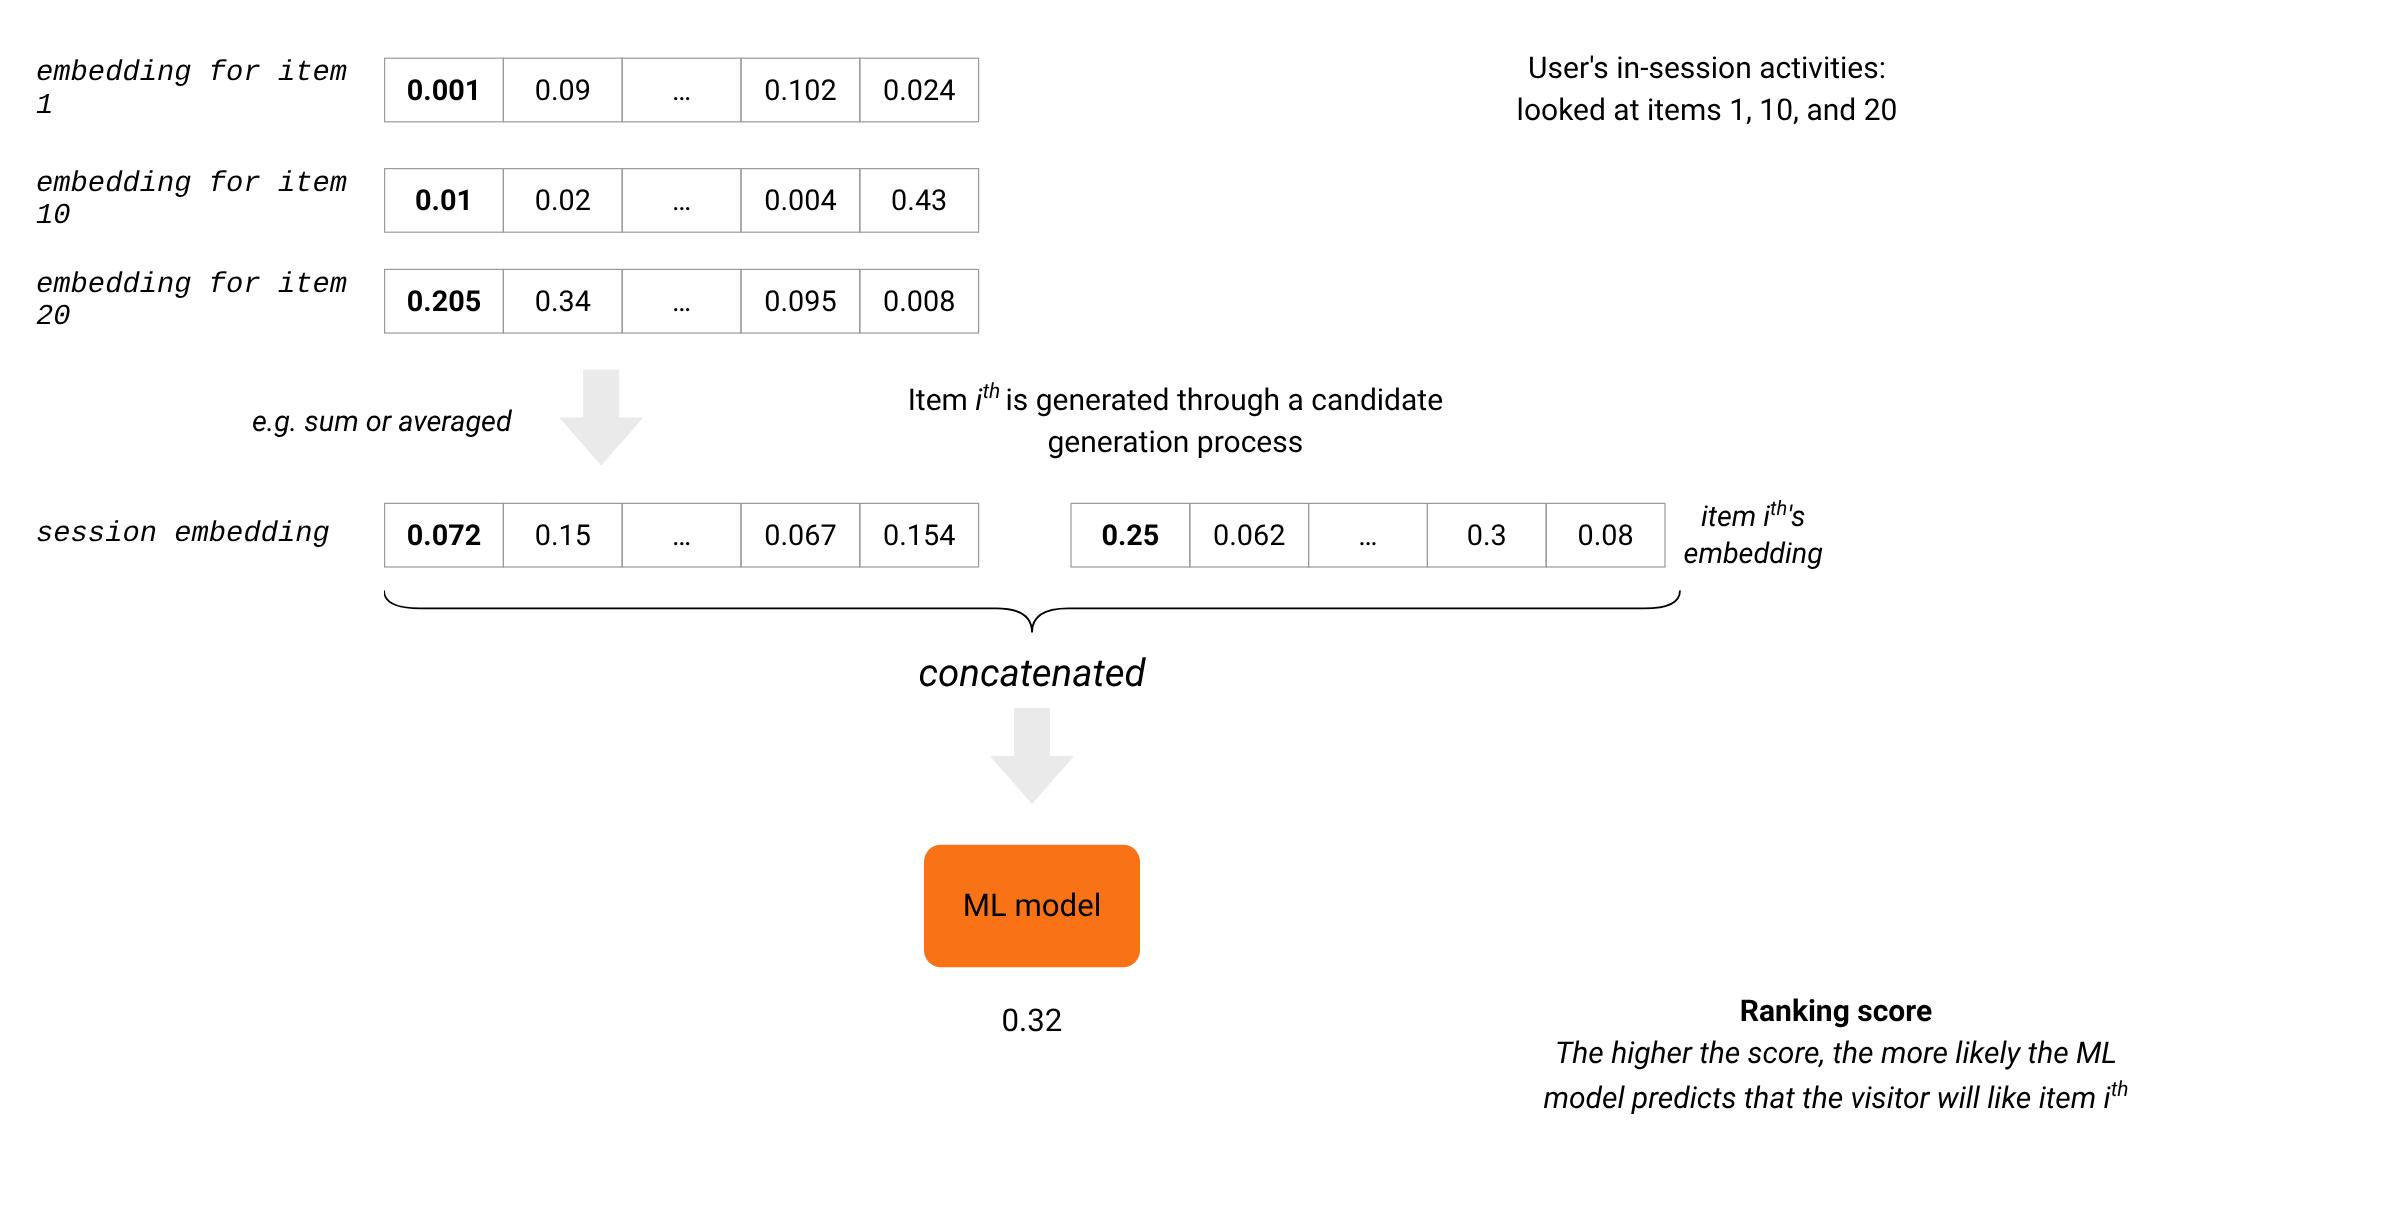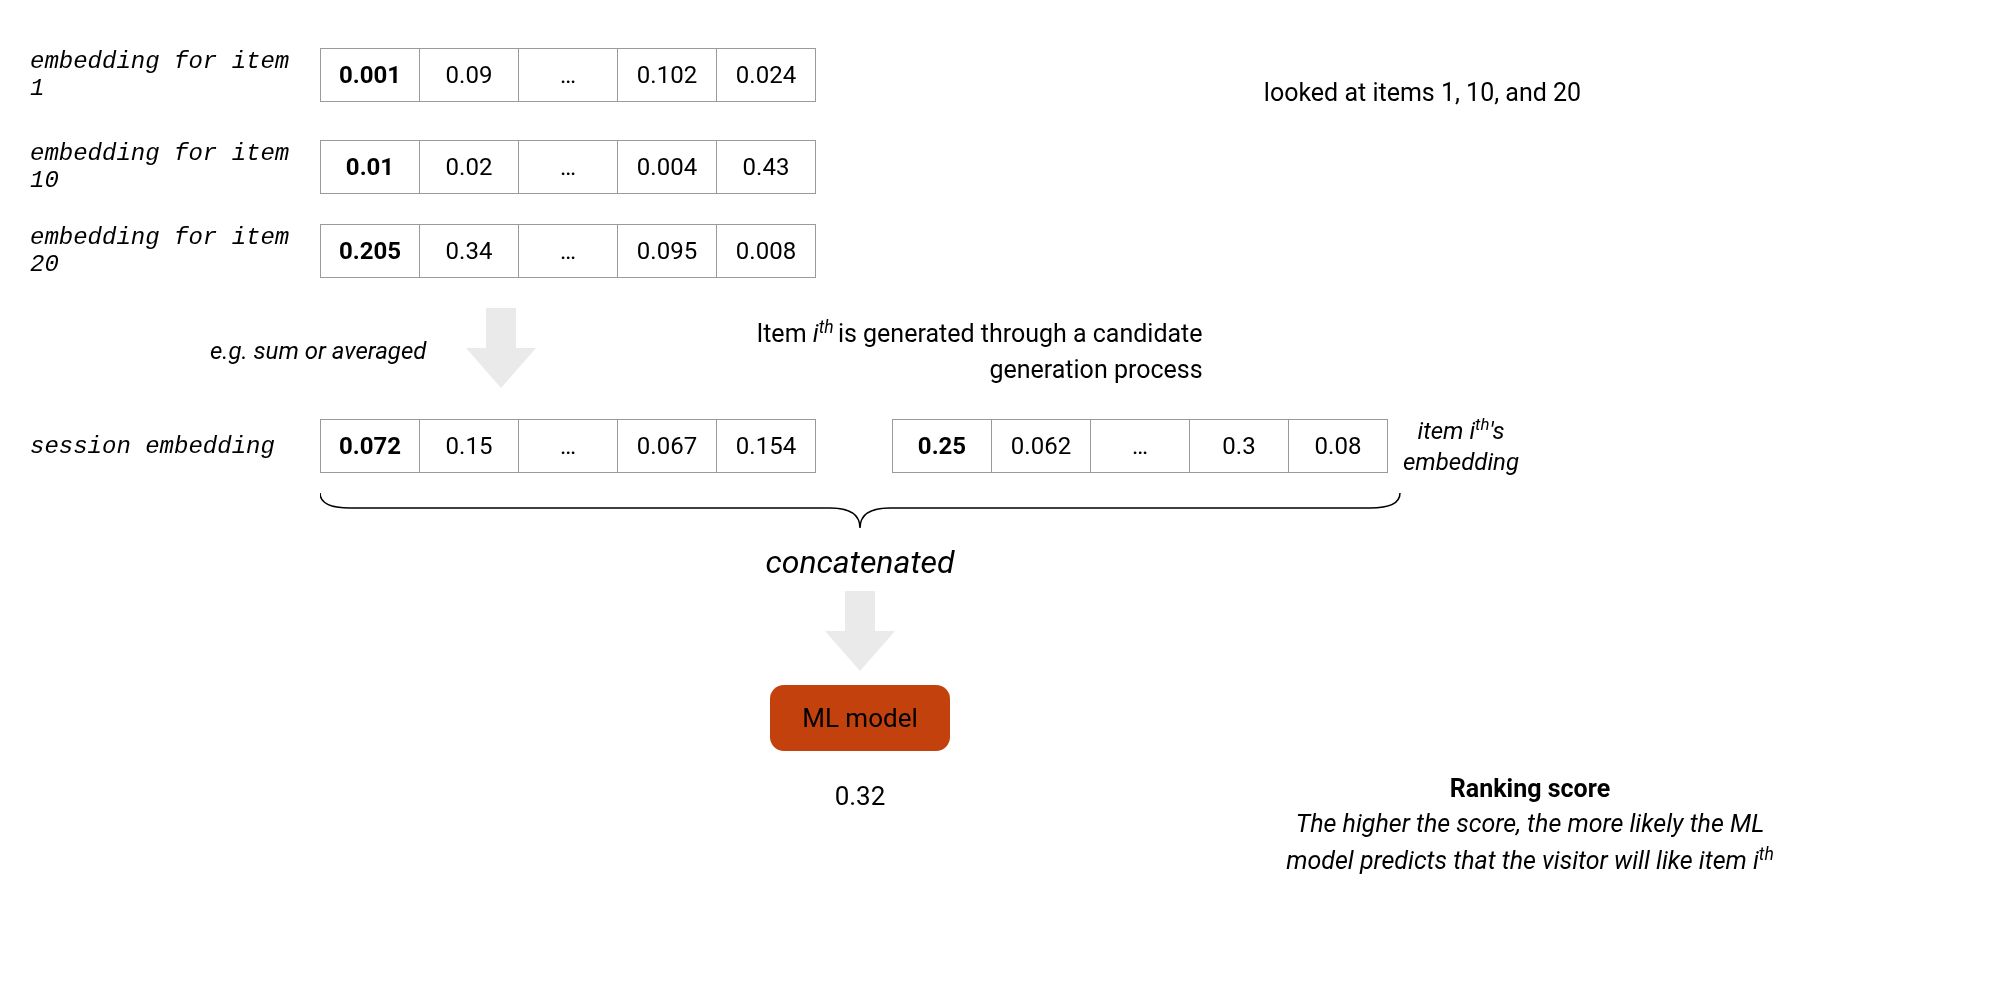--- a/index.html
+++ b/index.html
@@ -85,25 +85,25 @@
     font-size: 32px;
     margin-bottom: 10px;
   }
   .center-col {
     display: flex;
     flex-direction: column;
     align-items: center;
     margin-top: 0px;
   }
   .ml-box {
-    background: #c2410c;
+    background: #f97316;
     border-radius: 14px;
-    padding: 18px 32px;
+    padding: 36px 32px;
     font-size: 26px;
-    margin-top: 8px;
+    margin-top: 28px;
   }
   .score-row {
     display: flex;
     align-items: flex-start;
     margin-top: 30px;
   }
   .score-val {
     font-size: 26px;
     margin-left: 0;
   }
@@ -111,39 +111,39 @@
     margin-left: 200px;
     text-align: center;
     font-size: 25px;
     line-height: 1.4;
   }
   .score-title { font-weight: bold; text-align: right; }
   .score-sub { font-style: italic; }
   sup { font-style: italic; font-size: 0.7em; }
   .candidate-text {
     margin-left: 220px;
-    text-align: right;
+    text-align: center;
     font-size: 25px;
     line-height: 1.4;
   }
 </style>
 </head>
 <body>
 
 <div class="row">
   <div class="label">embedding for item 1</div>
   <div class="vector">
     <div class="cell">0.001</div>
     <div class="cell">0.09</div>
     <div class="cell">…</div>
     <div class="cell">0.102</div>
     <div class="cell">0.024</div>
   </div>
   <div class="side-text">
-    <br>
+    <span>User's in-session activities:</span><br>
     <span>looked at items 1, 10, and 20</span>
   </div>
 </div>
 
 <div class="row">
   <div class="label">embedding for item 10</div>
   <div class="vector">
     <div class="cell">0.01</div>
     <div class="cell">0.02</div>
     <div class="cell">…</div>

